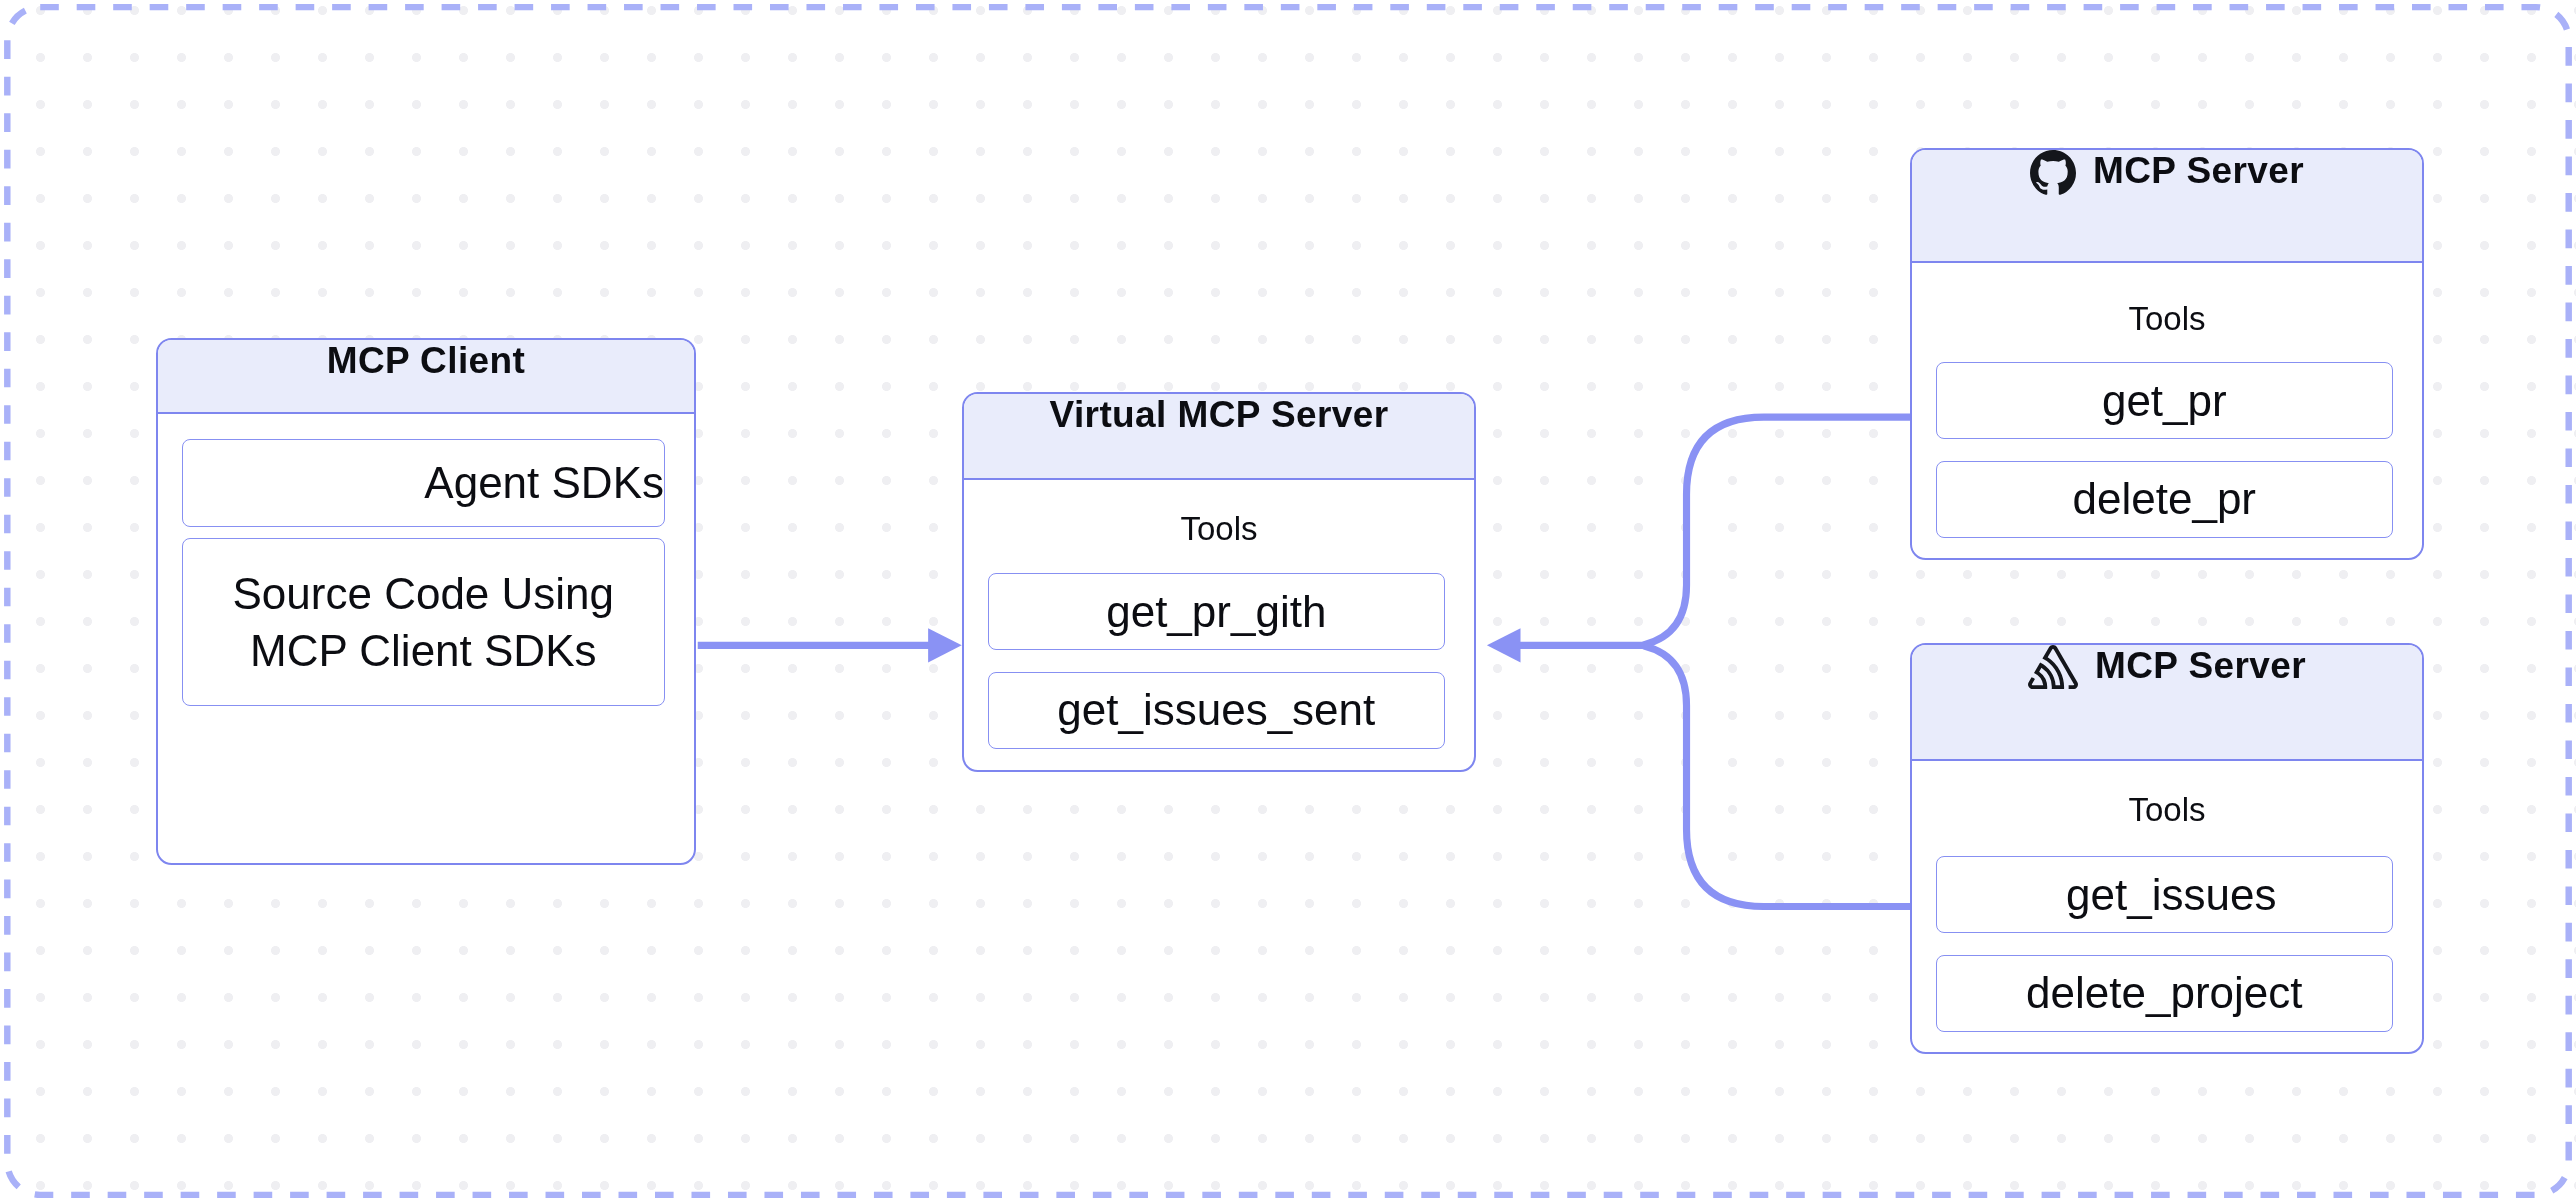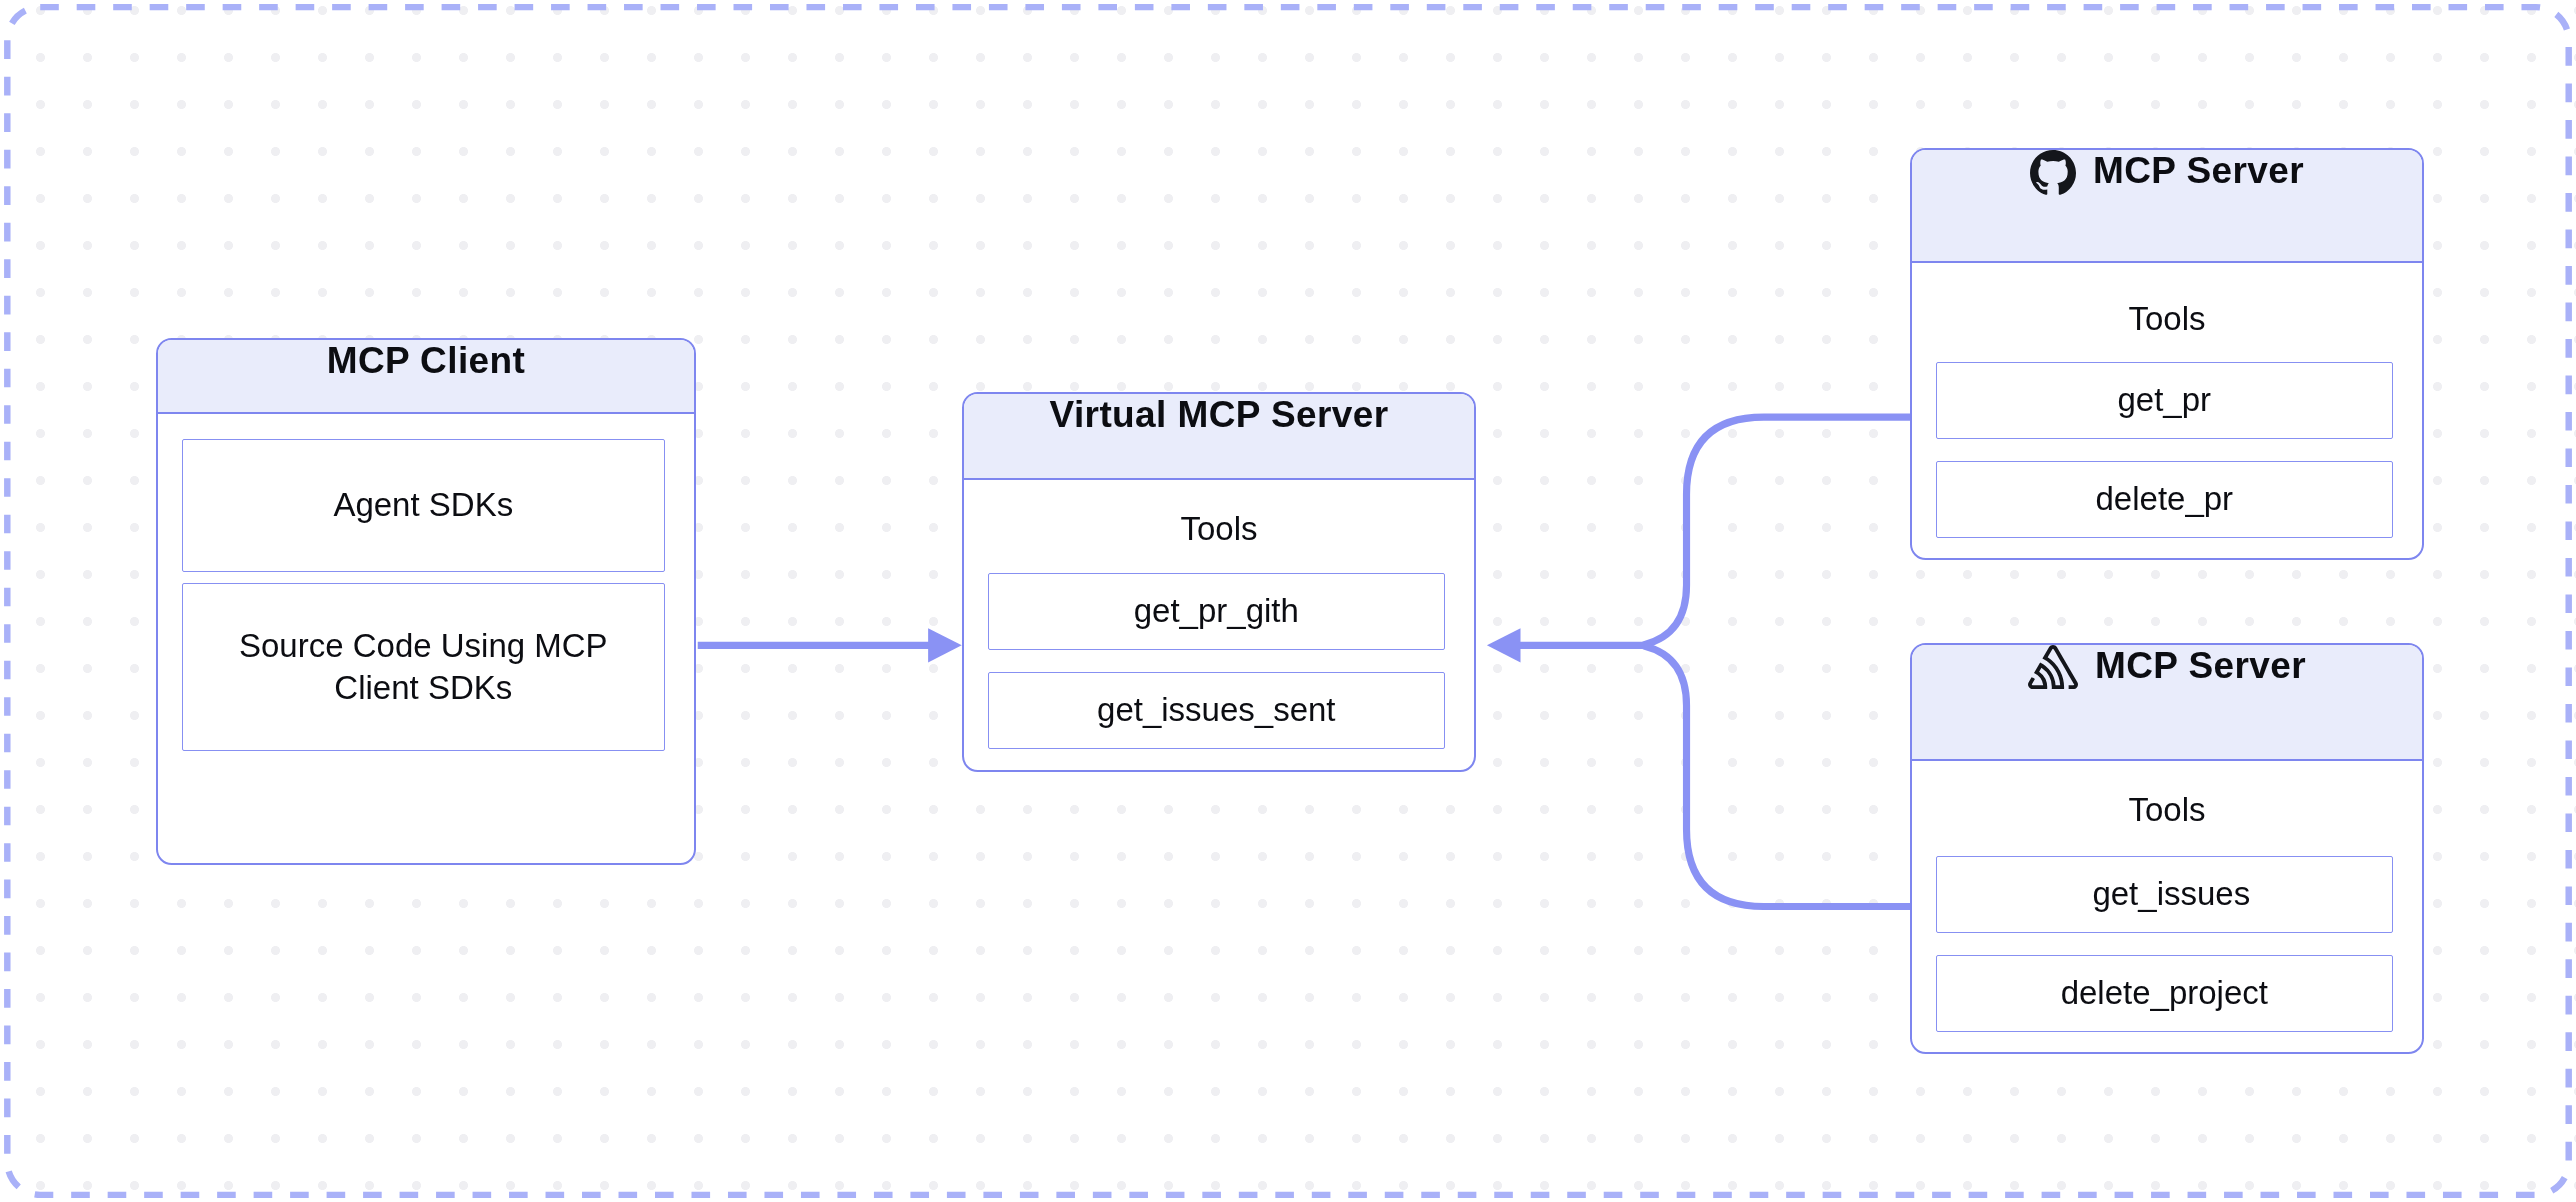--- a/index.html
+++ b/index.html
@@ -53,38 +53,38 @@
   .section-label {
     text-align: center;
     font-size: 33px;
     font-weight: 500;
     line-height: 40px;
     height: 40px;
   }
 
   .tool-box {
     border: 1.8px solid #8790f2;
-    border-radius: 2px;
+    border-radius: 8px;
     margin-left: 23.6px;
     margin-right: 29px;
     display: flex;
     align-items: center;
     justify-content: center;
-    font-size: 33px;
+    font-size: 44px;
     font-weight: 500;
     box-sizing: border-box;
     background: #ffffff;
     text-align: center;
     line-height: 1.3;
   }
 
   
   #client-node   { left: 156px;  top: 338px; width: 540px; height: 527px; }
   #client-node .node-header { height: 74px; }
-  #client-item-0 { margin-top: 25px; height: 133px; }
+  #client-item-0 { margin-top: 25px; height: 88px; justify-content: flex-end; }
   #client-item-1 { margin-top: 18px; height: 115px; }
   #client-item-2 { margin-top: 11.4px; height: 168px; }
   #client-item-2 span { display: inline-block; max-width: 401px; }
 
   
   #virtual-node  { left: 962px; top: 392px; width: 514px; height: 380px; }
   #virtual-node .node-header { height: 86px; }
   #virtual-node .section-label { margin-top: 29px; }
   #virtual-tool-0 { margin-top: 24px; height: 77px; }
   #virtual-tool-1 { margin-top: 21.5px; height: 77px; }

